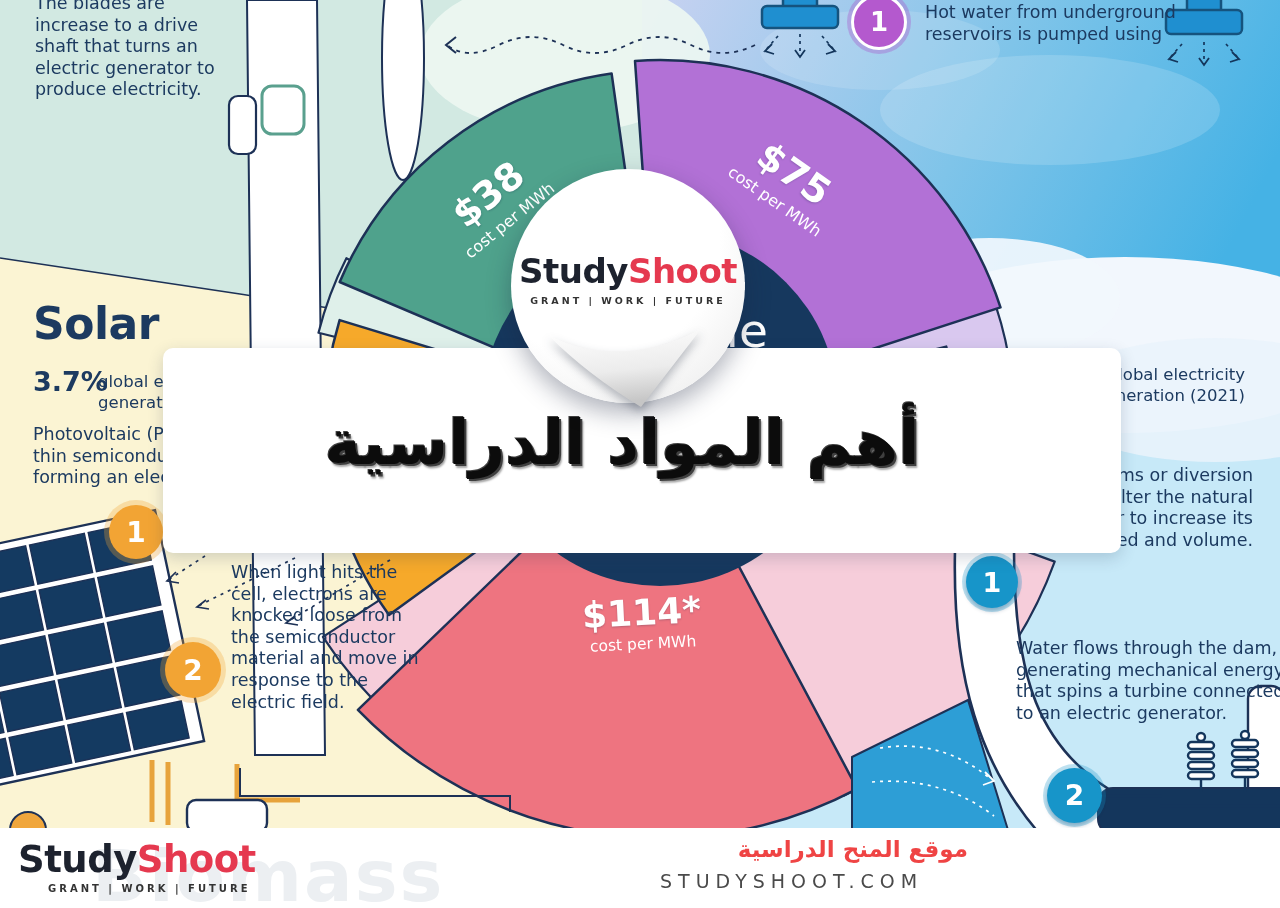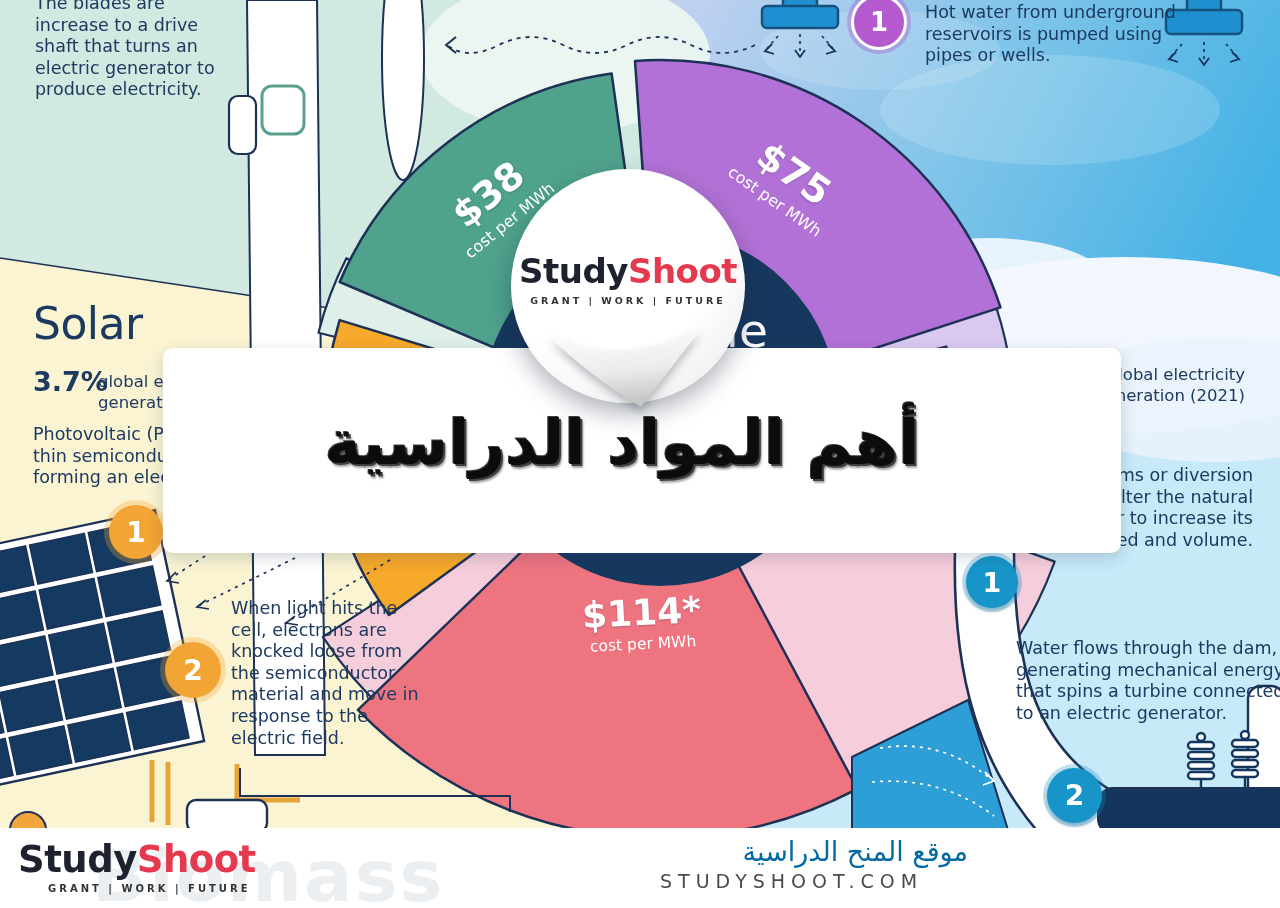--- a/index.html
+++ b/index.html
@@ -1,21 +1,21 @@
 <!DOCTYPE html>
 <html><head>
 <meta charset="utf-8">
 <style>
   html,body{margin:0;padding:0;background:#888;}
   .stage{position:relative;width:1280px;height:908px;overflow:hidden;background:#d2e9e2;
          font-family:"DejaVu Sans","Liberation Sans",sans-serif;}
   .stage svg.art{position:absolute;left:0;top:0;z-index:1;}
   .txt{position:absolute;z-index:4;color:#1c3a60;}
   .lines div{white-space:nowrap;}
-  .h1{font-size:44px;font-weight:400;letter-spacing:-0.5px;}
+  .h1{font-size:44px;font-weight:700;letter-spacing:-0.5px;}
   .body17{font-size:17.5px;line-height:21.6px;}
   .body16{font-size:16.5px;line-height:21px;}
   .ralign{text-align:right;}
   .statval{font-size:27px;font-weight:700;}
   .badge{position:absolute;z-index:5;border-radius:50%;display:flex;align-items:center;justify-content:center;
          color:#fff;font-weight:700;}
   .badge-orange{background:#f2a434;box-shadow:0 0 0 5px rgba(242,164,52,.30);}
   .badge-teal{background:#1795c9;box-shadow:0 0 0 4px rgba(23,149,201,.28),0 3px 4px rgba(20,50,90,.35);}
   .badge-purple{background:#b459ce;border:3px solid #fff;box-shadow:0 0 0 4px rgba(170,80,200,.35);}
   .cost{position:absolute;z-index:4;width:180px;text-align:center;color:#fff;}
@@ -35,21 +35,21 @@
   .sticker .logo{position:absolute;left:0;top:86px;width:246px;text-align:center;z-index:3;}
   .brand{font-size:34px;font-weight:800;letter-spacing:-0.5px;color:#1d222e;}
   .brand .red{color:#e5394f;}
   .tagline{font-size:9.5px;font-weight:700;letter-spacing:3px;color:#333;margin-top:4px;}
   .footer{position:absolute;z-index:12;left:0;top:828px;width:1280px;height:92px;background:#ffffff;}
   .ghost{position:absolute;left:92px;top:6px;font-size:72px;font-weight:700;letter-spacing:2px;color:#eceff2;}
   .f-logo{position:absolute;left:18px;top:10px;}
   .f-logo .brand{font-size:37px;}
   .f-logo .tagline{margin-left:30px;margin-top:2px;font-size:10px;}
   .f-ar{position:absolute;left:660px;top:8px;width:308px;text-align:right;direction:rtl;
-        font-size:27px;font-weight:400;color:#0369a1;}
+        font-size:23px;font-weight:700;color:#ef4444;}
   .f-url{position:absolute;left:660px;top:42px;width:312px;text-align:left;
         font-size:19px;letter-spacing:6px;color:#4a4a4a;}
 </style>
 </head>
 <body>
 
 <div class="stage">
 
   <svg class="art" width="1280" height="908" viewBox="0 0 1280 908">
     <defs>
@@ -204,41 +204,40 @@
     <div>electric generator to</div>
       <div>produce electricity.</div>
   </div>
 
   <div class="badge badge-purple" style="left:851px;top:-6px;width:50px;height:50px;font-size:26px;">
       <span>1</span>
     </div>
   <div class="txt body17 lines" style="left:925px;top:2px;">
     <div>Hot water from underground</div>
       <div>reservoirs is pumped using</div>
-      <div>pipes or wells.</div>
   </div>
 
   <div class="txt h1" style="left:33px;top:298px;">Solar</div>
   <div class="txt statval" style="left:33px;top:366px;">3.7%</div>
   <div class="txt body16 lines" style="left:98px;top:371px;">
     <div>global electricity</div>
       <div>generation (2021)</div>
   </div>
   <div class="txt body17 lines" style="left:33px;top:424px;">
     <div>Photovoltaic (PV) cells use</div>
       <div>thin semiconductor wafers,</div>
       <div>forming an electric field.</div>
   </div>
   <div class="badge badge-orange" style="left:109px;top:505px;width:54px;height:54px;font-size:28px;">
       <span>1</span>
     </div>
   <div class="badge badge-orange" style="left:165px;top:642px;width:56px;height:56px;font-size:28px;">
       <span>2</span>
     </div>
-  <div class="txt body17 lines" style="left:231px;top:598px;">
+  <div class="txt body17 lines" style="left:231px;top:562px;">
     <div>When light hits the</div>
       <div>cell, electrons are</div>
       <div>knocked loose from</div>
     <div>the semiconductor</div>
       <div>material and move in</div>
       <div>response to the</div>
     <div>electric field.</div>
   </div>
 
   <div class="txt body16 lines ralign" style="left:1040px;top:364px;width:205px;">

